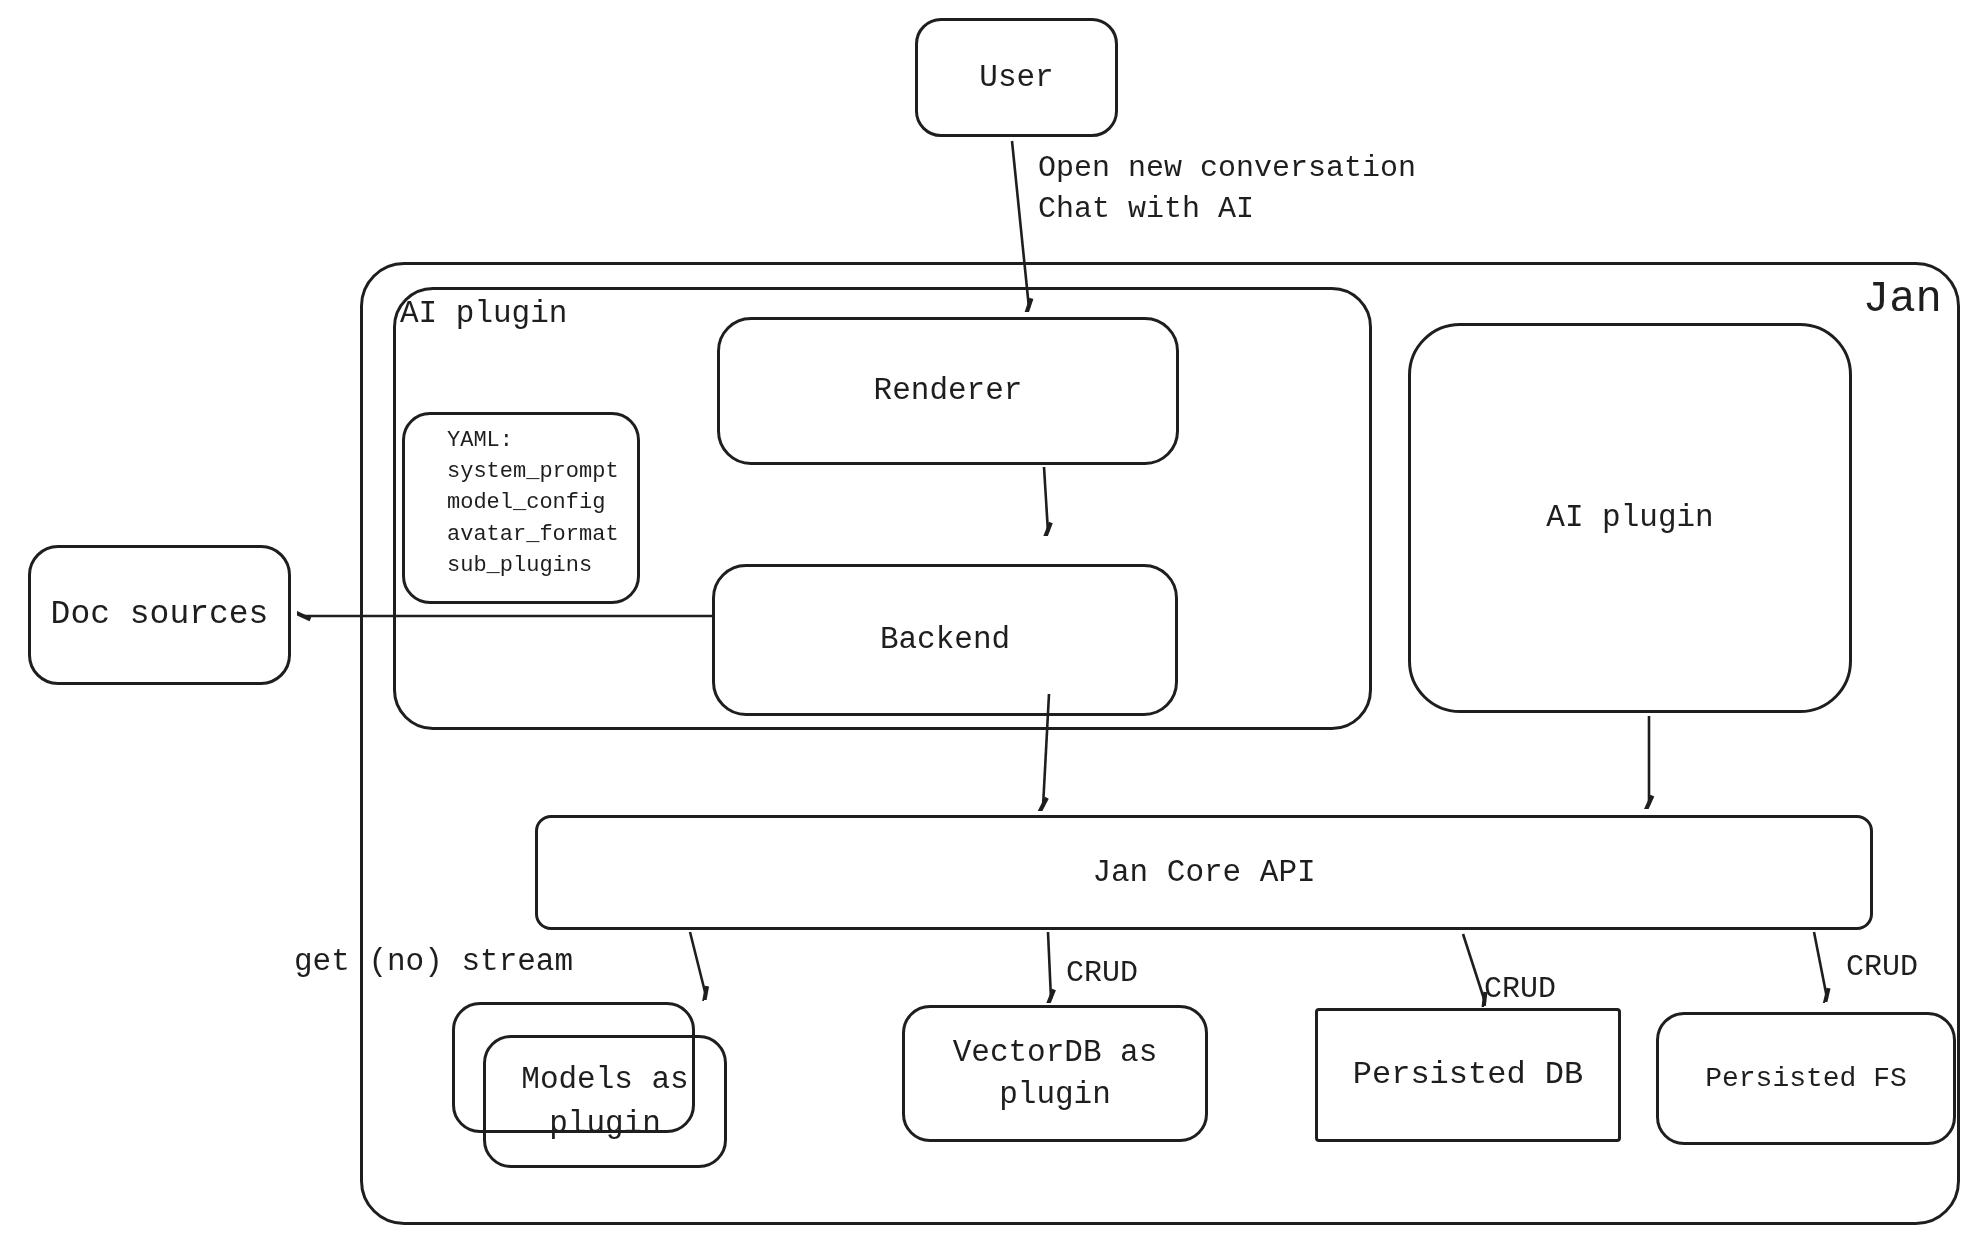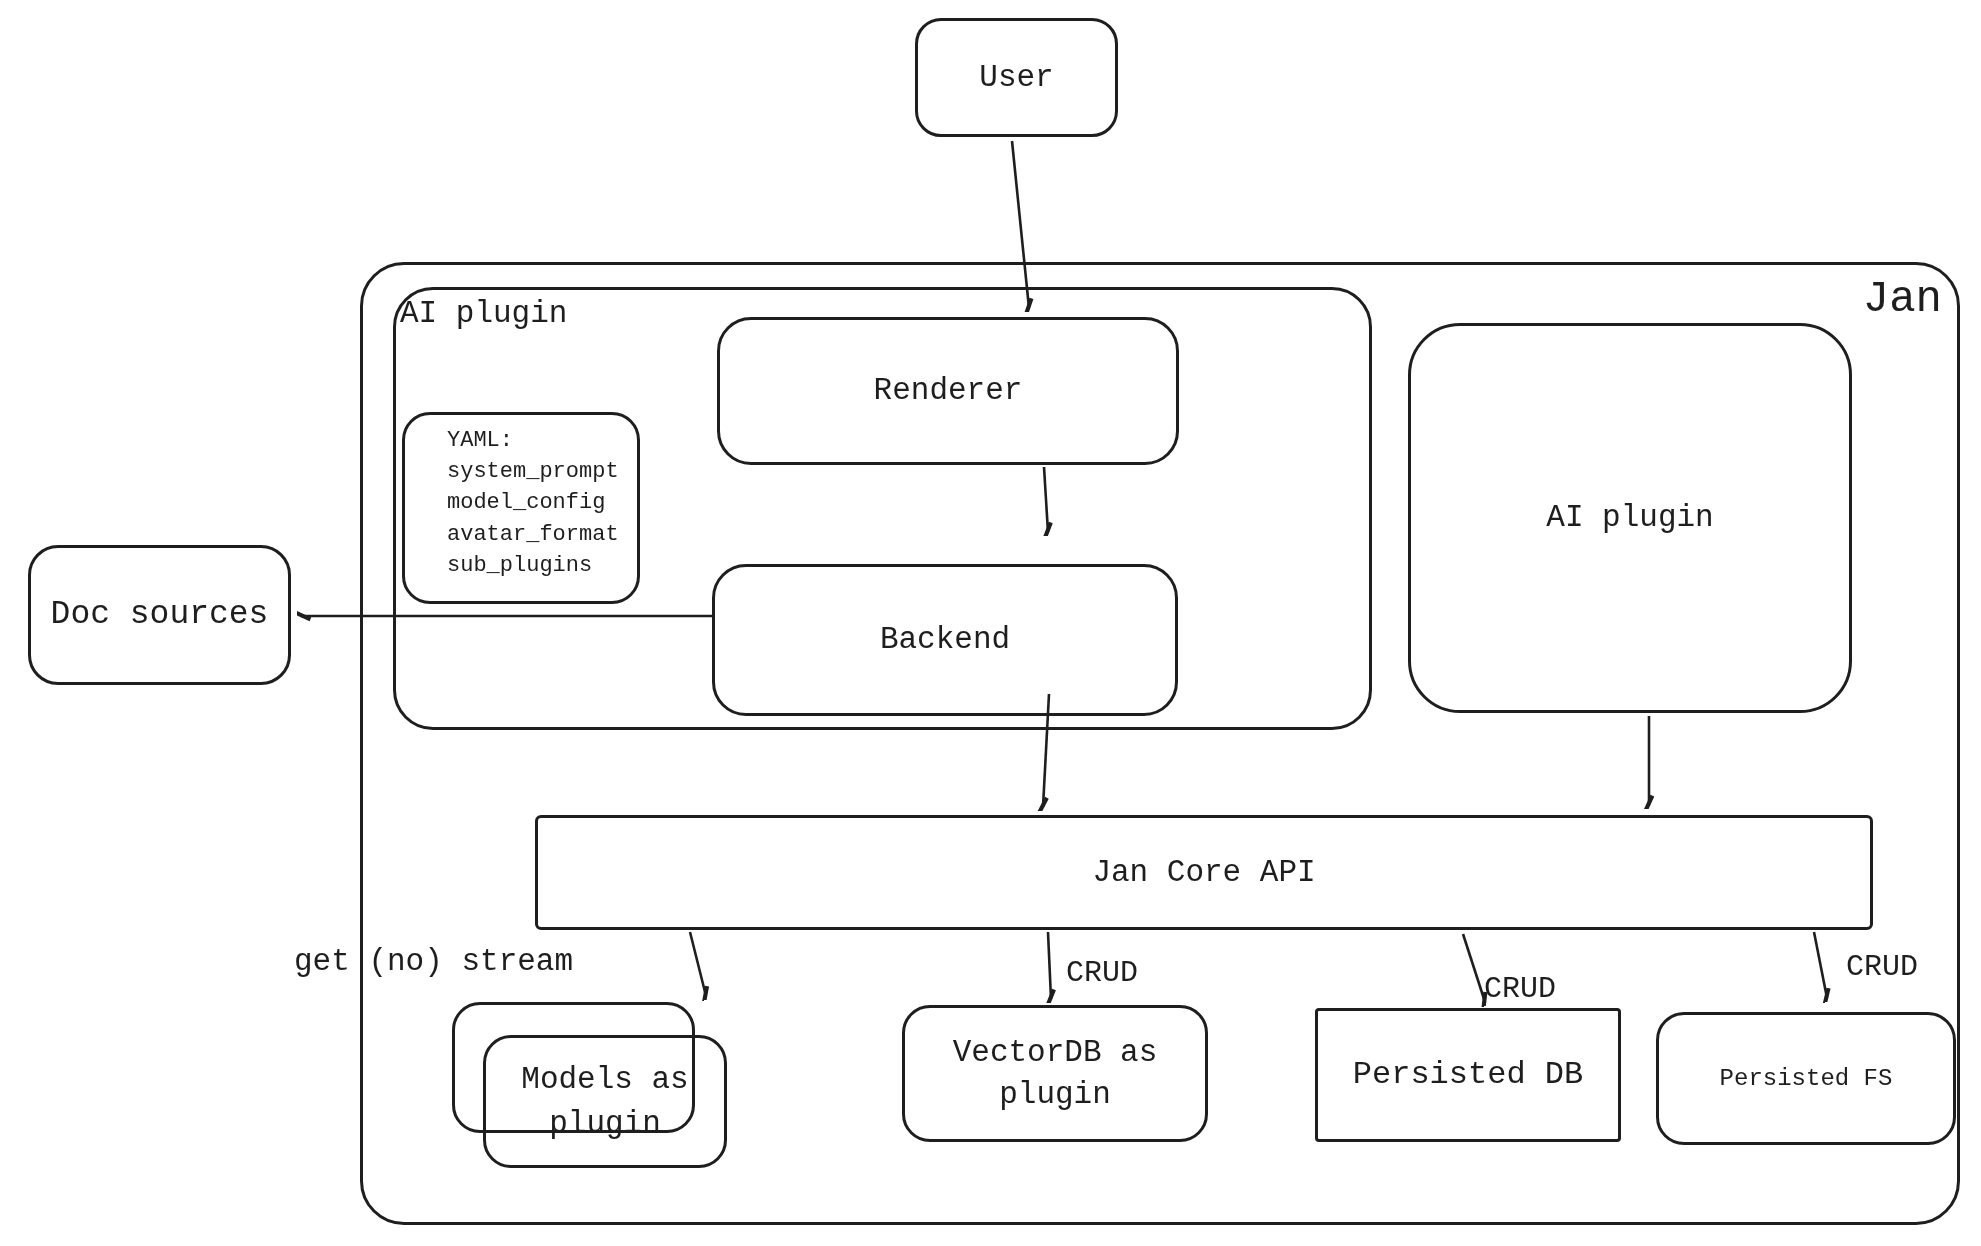--- a/index.html
+++ b/index.html
@@ -61,20 +61,22 @@
     <path class="arrow" d="M690,932 L706,996" marker-end="url(#vhead)"></path>
     <path class="arrow" d="M1048,932 L1051,999" marker-end="url(#vhead)"></path>
     <path class="arrow" d="M1463,934 L1485,1002" marker-end="url(#vhead)"></path>
     <path class="arrow" d="M1814,932 L1827,998" marker-end="url(#vhead)"></path>
   </svg>
 
   <div class="box center" style="left:915px;top:18px;width:203px;height:119px;border-radius:26px;">
     <span class="lbl" style="font-size:31px;">User</span>
   </div>
 
+  <div class="floating" style="left:1038px;top:148px;font-size:30px;line-height:1.35;">Open new conversation
+Chat with AI</div>
 
   <div class="box" style="left:360px;top:262px;width:1600px;height:963px;border-radius:44px;">
   </div>
   <div class="floating" style="left:1862px;top:274px;width:80px;text-align:right;font-size:44px;">Jan</div>
 
   <div class="box" style="left:393px;top:287px;width:979px;height:443px;border-radius:40px;">
   </div>
   <div class="floating" style="left:400px;top:296px;font-size:31px;">AI plugin</div>
 
   <div class="box" style="left:402px;top:412px;width:238px;height:192px;border-radius:28px;">
@@ -94,21 +96,21 @@
   </div>
 
   <div class="box center" style="left:1408px;top:323px;width:444px;height:390px;border-radius:52px;">
     <span class="lbl" style="font-size:31px;">AI plugin</span>
   </div>
 
   <div class="box center" style="left:20px;top:545px;width:263px;height:140px;border-radius:30px;margin-left:8px;">
     <span class="lbl" style="font-size:33px;">Doc sources</span>
   </div>
 
-  <div class="box center" style="left:535px;top:815px;width:1338px;height:115px;border-radius:6px;">
+  <div class="box center" style="left:535px;top:815px;width:1338px;height:115px;border-radius:16px;">
     <span class="lbl" style="font-size:31px;">Jan Core API</span>
   </div>
 
   <div class="floating" style="left:294px;top:944px;font-size:31px;">get (no) stream</div>
 
   <div class="box" style="left:452px;top:1002px;width:243px;height:131px;border-radius:28px;"></div>
   <div class="box center" style="left:483px;top:1035px;width:244px;height:133px;border-radius:28px;">
     <span class="lbl" style="font-size:31px;">Models as
 plugin</span>
   </div>
@@ -122,16 +124,16 @@
 
   <div class="floating" style="left:1484px;top:972px;font-size:30px;">CRUD</div>
 
   <div class="box center" style="left:1315px;top:1008px;width:306px;height:134px;border-radius:4px;">
     <span class="lbl" style="font-size:32px;">Persisted DB</span>
   </div>
 
   <div class="floating" style="left:1846px;top:950px;font-size:30px;">CRUD</div>
 
   <div class="box center" style="left:1656px;top:1012px;width:300px;height:133px;border-radius:28px;">
-    <span class="lbl" style="font-size:24px;">Persisted FS</span>
+    <span class="lbl" style="font-size:28px;">Persisted FS</span>
   </div>
 
 </div>
 
 </body></html>

